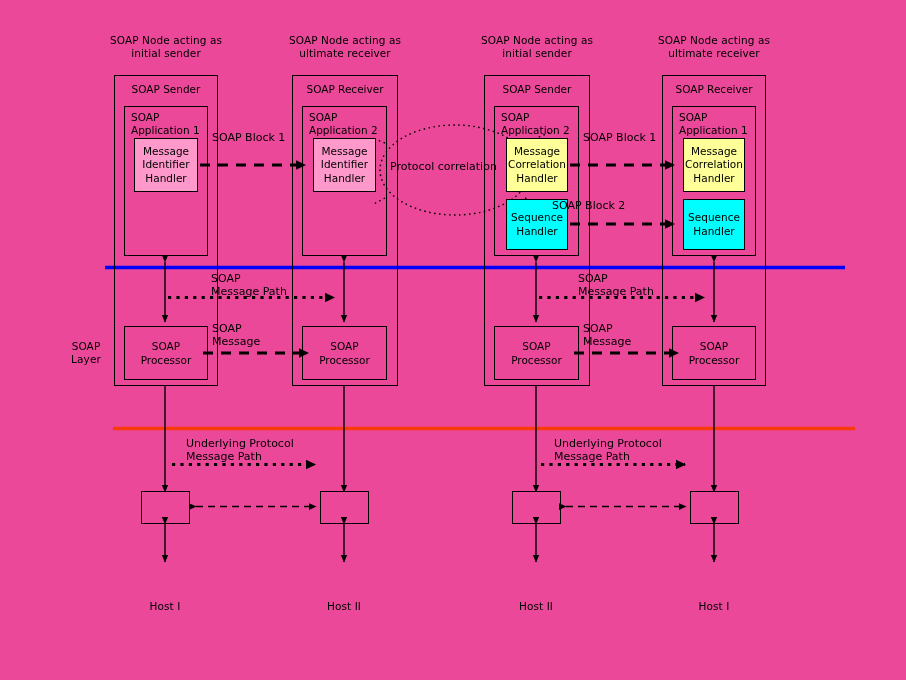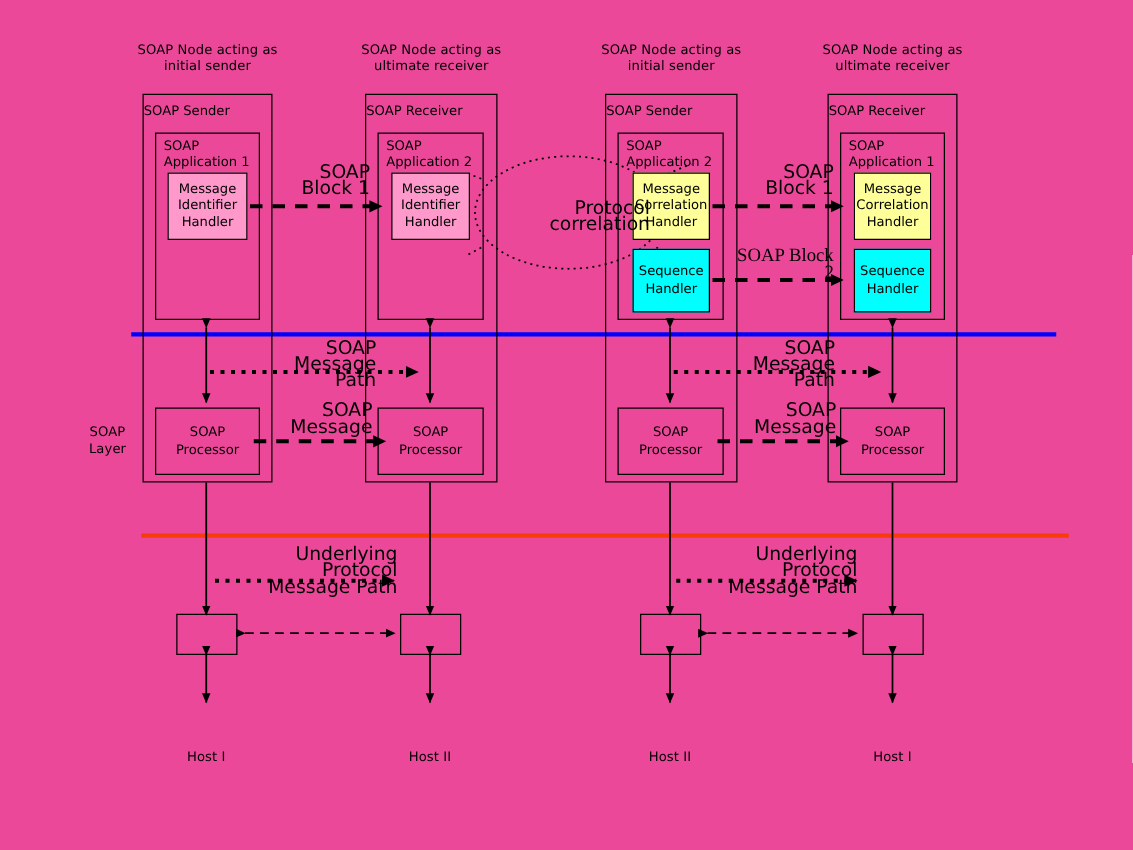--- a/index.html
+++ b/index.html
@@ -30,21 +30,21 @@
     font-size: 10.5px;
     line-height: 13px;
     text-align: center;
     white-space: pre-line;
     letter-spacing: 0.1px;
   }
   .node-title {
     position: absolute;
     font-size: 10.5px;
     line-height: 13px;
-    text-align: left;
+    text-align: center;
     width: 100%;
     left: 0;
   }
   .box {
     position: absolute;
     border: 1.3px solid #000000;
     background: transparent;
     box-sizing: border-box;
   }
   .app-box {
@@ -88,23 +88,23 @@
     background: transparent;
   }
   .host-box {
     position: absolute;
     border: 1.3px solid #000000;
     box-sizing: border-box;
     background: transparent;
   }
   .edge-label {
     position: absolute;
-    font-size: 15px;
+    font-size: 11px;
     line-height: 13px;
-    text-align: right;
+    text-align: left;
     white-space: pre-line;
   }
 </style>
 </head>
 <body>
 
 <div id="canvas">
 
   <svg id="svg-layer" viewBox="0 0 906 680">
     <defs>
@@ -267,21 +267,21 @@
   <div class="lbl" style="left:674px; top:600px; width:80px;">Host I</div>
 
   <div class="lbl" style="left:58px; top:340px; width:56px;">SOAP
 Layer</div>
 
 
   <div class="edge-label" style="left:212px; top:131px; width:84px;">SOAP Block 1</div>
 
   <div class="edge-label" style="left:583px; top:131px; width:84px;">SOAP Block 1</div>
 
-  <div class="edge-label" style="left:583px; top:199px; width:84px;font-family:Liberation Serif, serif;">SOAP Block 2</div>
+  <div class="edge-label" style="left:552px; top:199px; width:84px;">SOAP Block 2</div>
 
   <div class="edge-label" style="left:211px; top:272px; width:90px;">SOAP
 Message Path</div>
 
   <div class="edge-label" style="left:578px; top:272px; width:90px;">SOAP
 Message Path</div>
 
   <div class="edge-label" style="left:212px; top:322px; width:86px;">SOAP
 Message</div>
 

